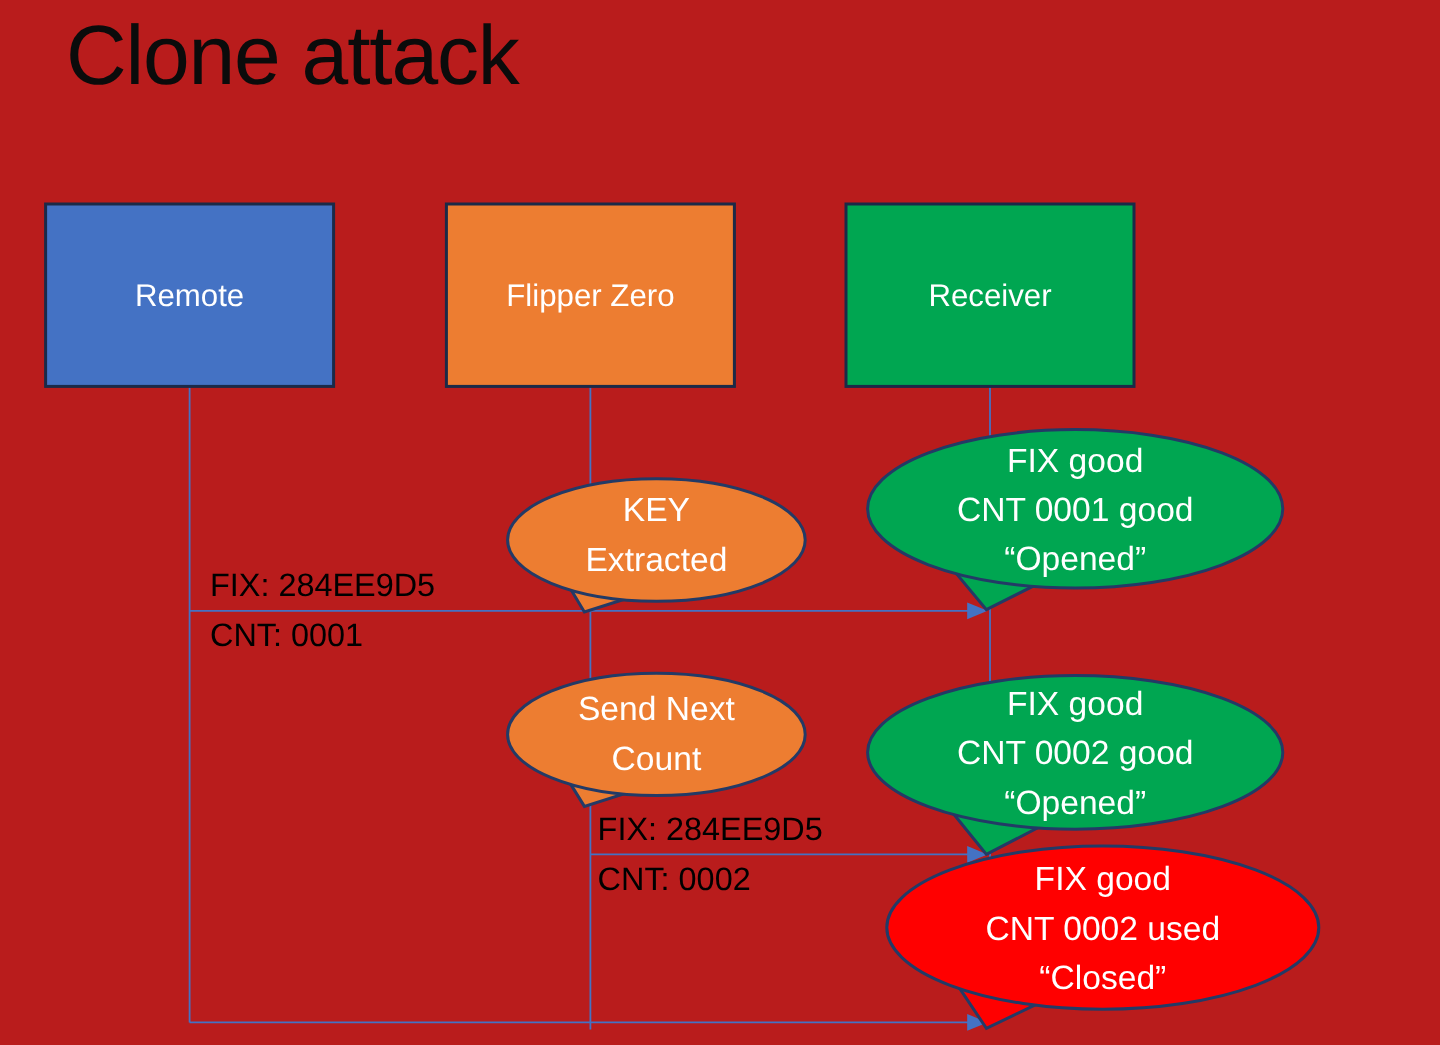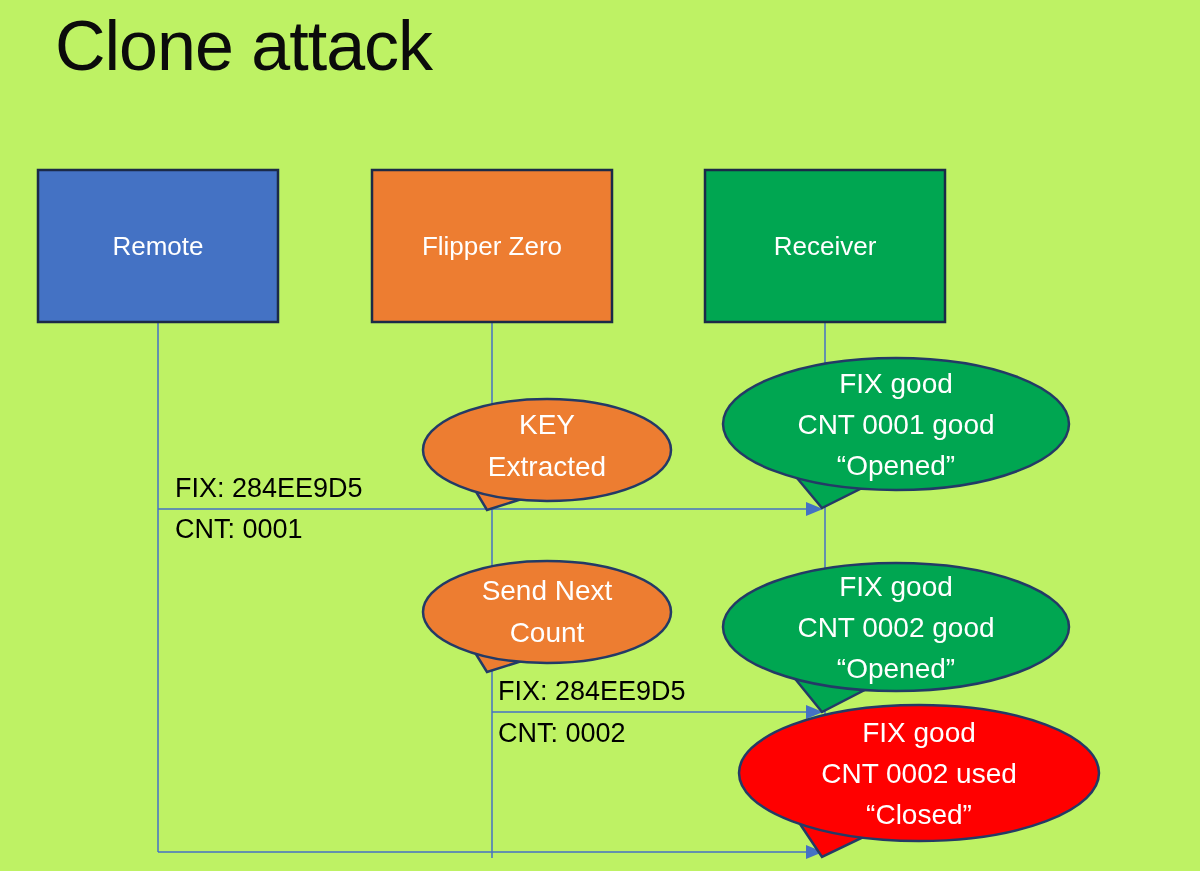--- a/index.html
+++ b/index.html
@@ -1,19 +1,19 @@
 <!DOCTYPE html>
 <html><head>
 <meta charset="utf-8">
 <style>
   html,body{margin:0;padding:0;background:#ffffff;}
   .slide{
     position:relative;
     width:1200px;height:871px;
-    background:#bef264;
+    background:#b91c1c;
     font-family:"Liberation Sans", sans-serif;
     overflow:hidden;
   }
   svg{display:block;}
   
   .actor-rect{stroke:#1b2a48;stroke-width:2.5;}
   .bubble-shape{stroke:#233a66;stroke-width:2.5;}
   .connector{stroke:#4472c4;stroke-width:1.5;fill:none;}
   .arrowhead{fill:#4472c4;stroke:none;}
   

